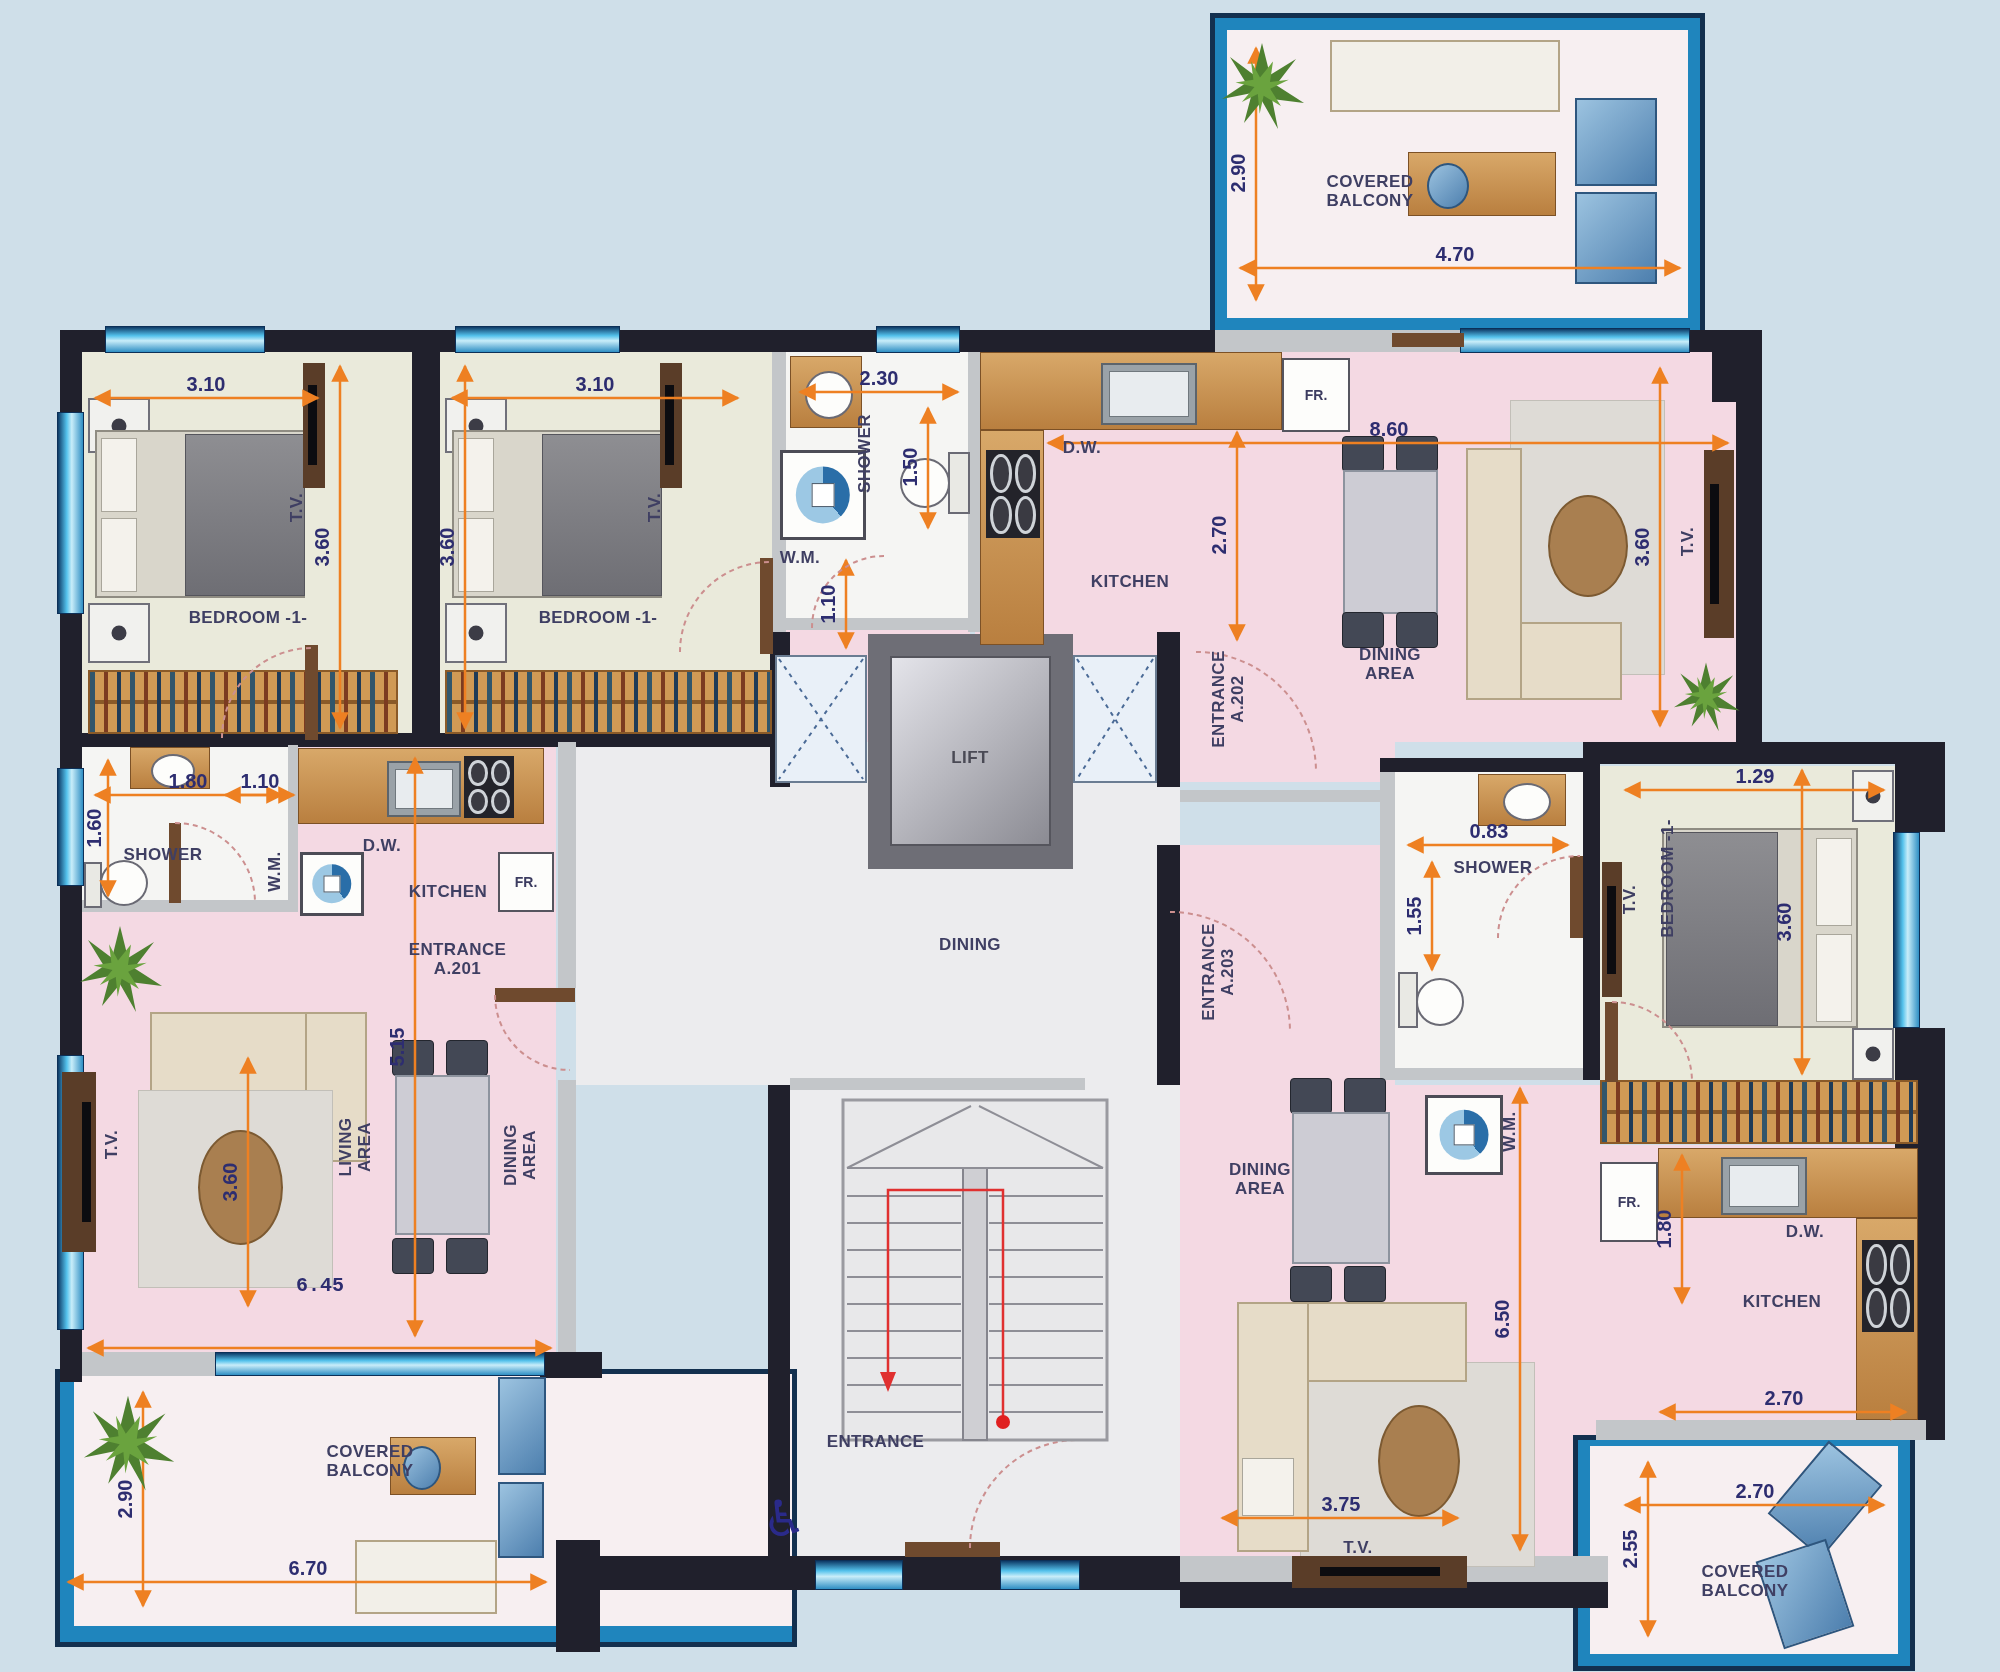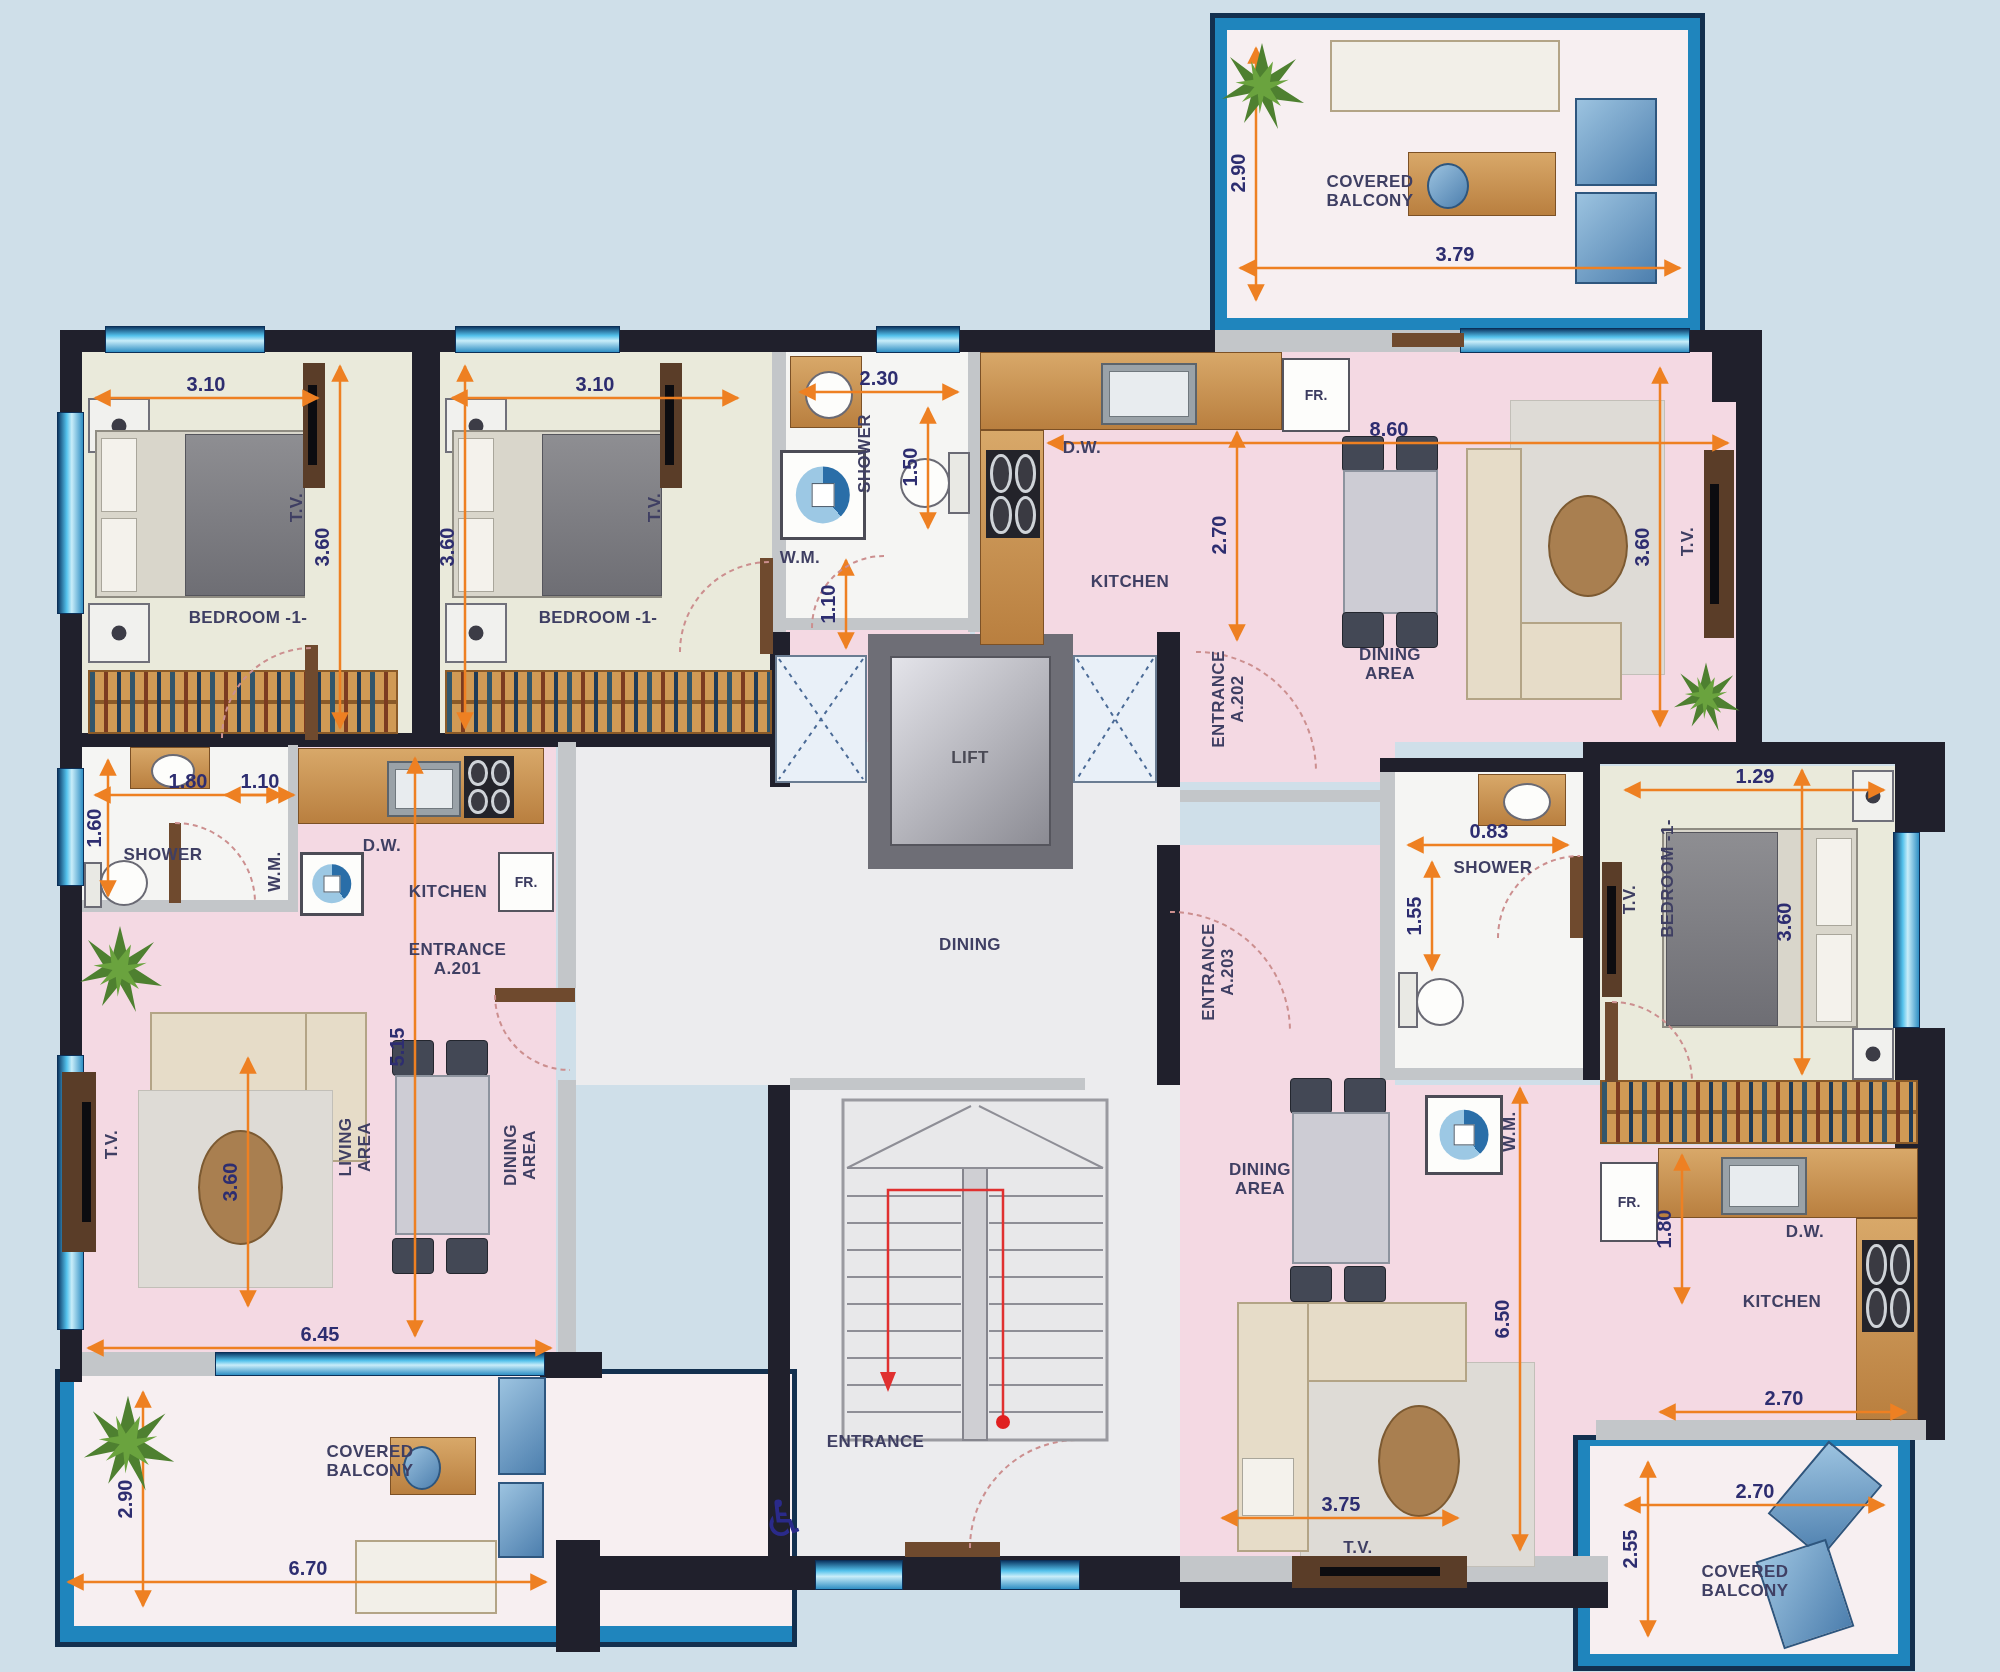--- a/index.html
+++ b/index.html
@@ -474,37 +474,37 @@
   <div class="lbl" style="left:1052px;top:438px;width:60px;">D.W.</div>
   <div class="lbl" style="left:770px;top:548px;width:60px;">W.M.</div>
   <div class="lbl rot" style="left:275px;top:498px;width:44px;">T.V.</div>
   <div class="lbl rot" style="left:633px;top:498px;width:44px;">T.V.</div>
   <div class="lbl rot" style="left:1666px;top:532px;width:44px;">T.V.</div>
   <div class="lbl rot" style="left:1608px;top:890px;width:44px;">T.V.</div>
   <div class="lbl rot" style="left:90px;top:1135px;width:44px;">T.V.</div>
   <div class="lbl" style="left:1330px;top:1538px;width:56px;">T.V.</div>
 
   <div class="dim dv" style="left:1208px;top:163px;">2.90</div>
-  <div class="dim dh" style="left:1430px;top:244px;">3.79</div>
+  <div class="dim dh" style="left:1430px;top:244px;">4.70</div>
   <div class="dim dh" style="left:181px;top:374px;">3.10</div>
   <div class="dim dv" style="left:292px;top:537px;">3.60</div>
   <div class="dim dh" style="left:570px;top:374px;">3.10</div>
   <div class="dim dv" style="left:417px;top:537px;">3.60</div>
   <div class="dim dh" style="left:854px;top:368px;">2.30</div>
   <div class="dim dv" style="left:880px;top:457px;">1.50</div>
   <div class="dim dv" style="left:798px;top:594px;">1.10</div>
   <div class="dim dv" style="left:1189px;top:525px;">2.70</div>
   <div class="dim dh" style="left:1364px;top:419px;">8.60</div>
   <div class="dim dv" style="left:1612px;top:537px;">3.60</div>
   <div class="dim dh" style="left:163px;top:771px;">1.80</div>
   <div class="dim dv" style="left:64px;top:818px;">1.60</div>
   <div class="dim dh" style="left:235px;top:771px;">1.10</div>
   <div class="dim dv" style="left:367px;top:1037px;">5.15</div>
   <div class="dim dv" style="left:200px;top:1172px;">3.60</div>
-  <div class="dim dh" style="left:295px;top:1324px;">6.45</div>
+  <div class="dim dh" style="left:295px;top:1276px;font-family:Liberation Mono, monospace;">6.45</div>
   <div class="dim dv" style="left:95px;top:1489px;">2.90</div>
   <div class="dim dh" style="left:283px;top:1558px;">6.70</div>
   <div class="dim dh" style="left:1464px;top:821px;">0.83</div>
   <div class="dim dv" style="left:1384px;top:906px;">1.55</div>
   <div class="dim dh" style="left:1730px;top:766px;">1.29</div>
   <div class="dim dv" style="left:1754px;top:912px;">3.60</div>
   <div class="dim dv" style="left:1472px;top:1309px;">6.50</div>
   <div class="dim dv" style="left:1634px;top:1219px;">1.80</div>
   <div class="dim dh" style="left:1759px;top:1388px;">2.70</div>
   <div class="dim dh" style="left:1316px;top:1494px;">3.75</div>

